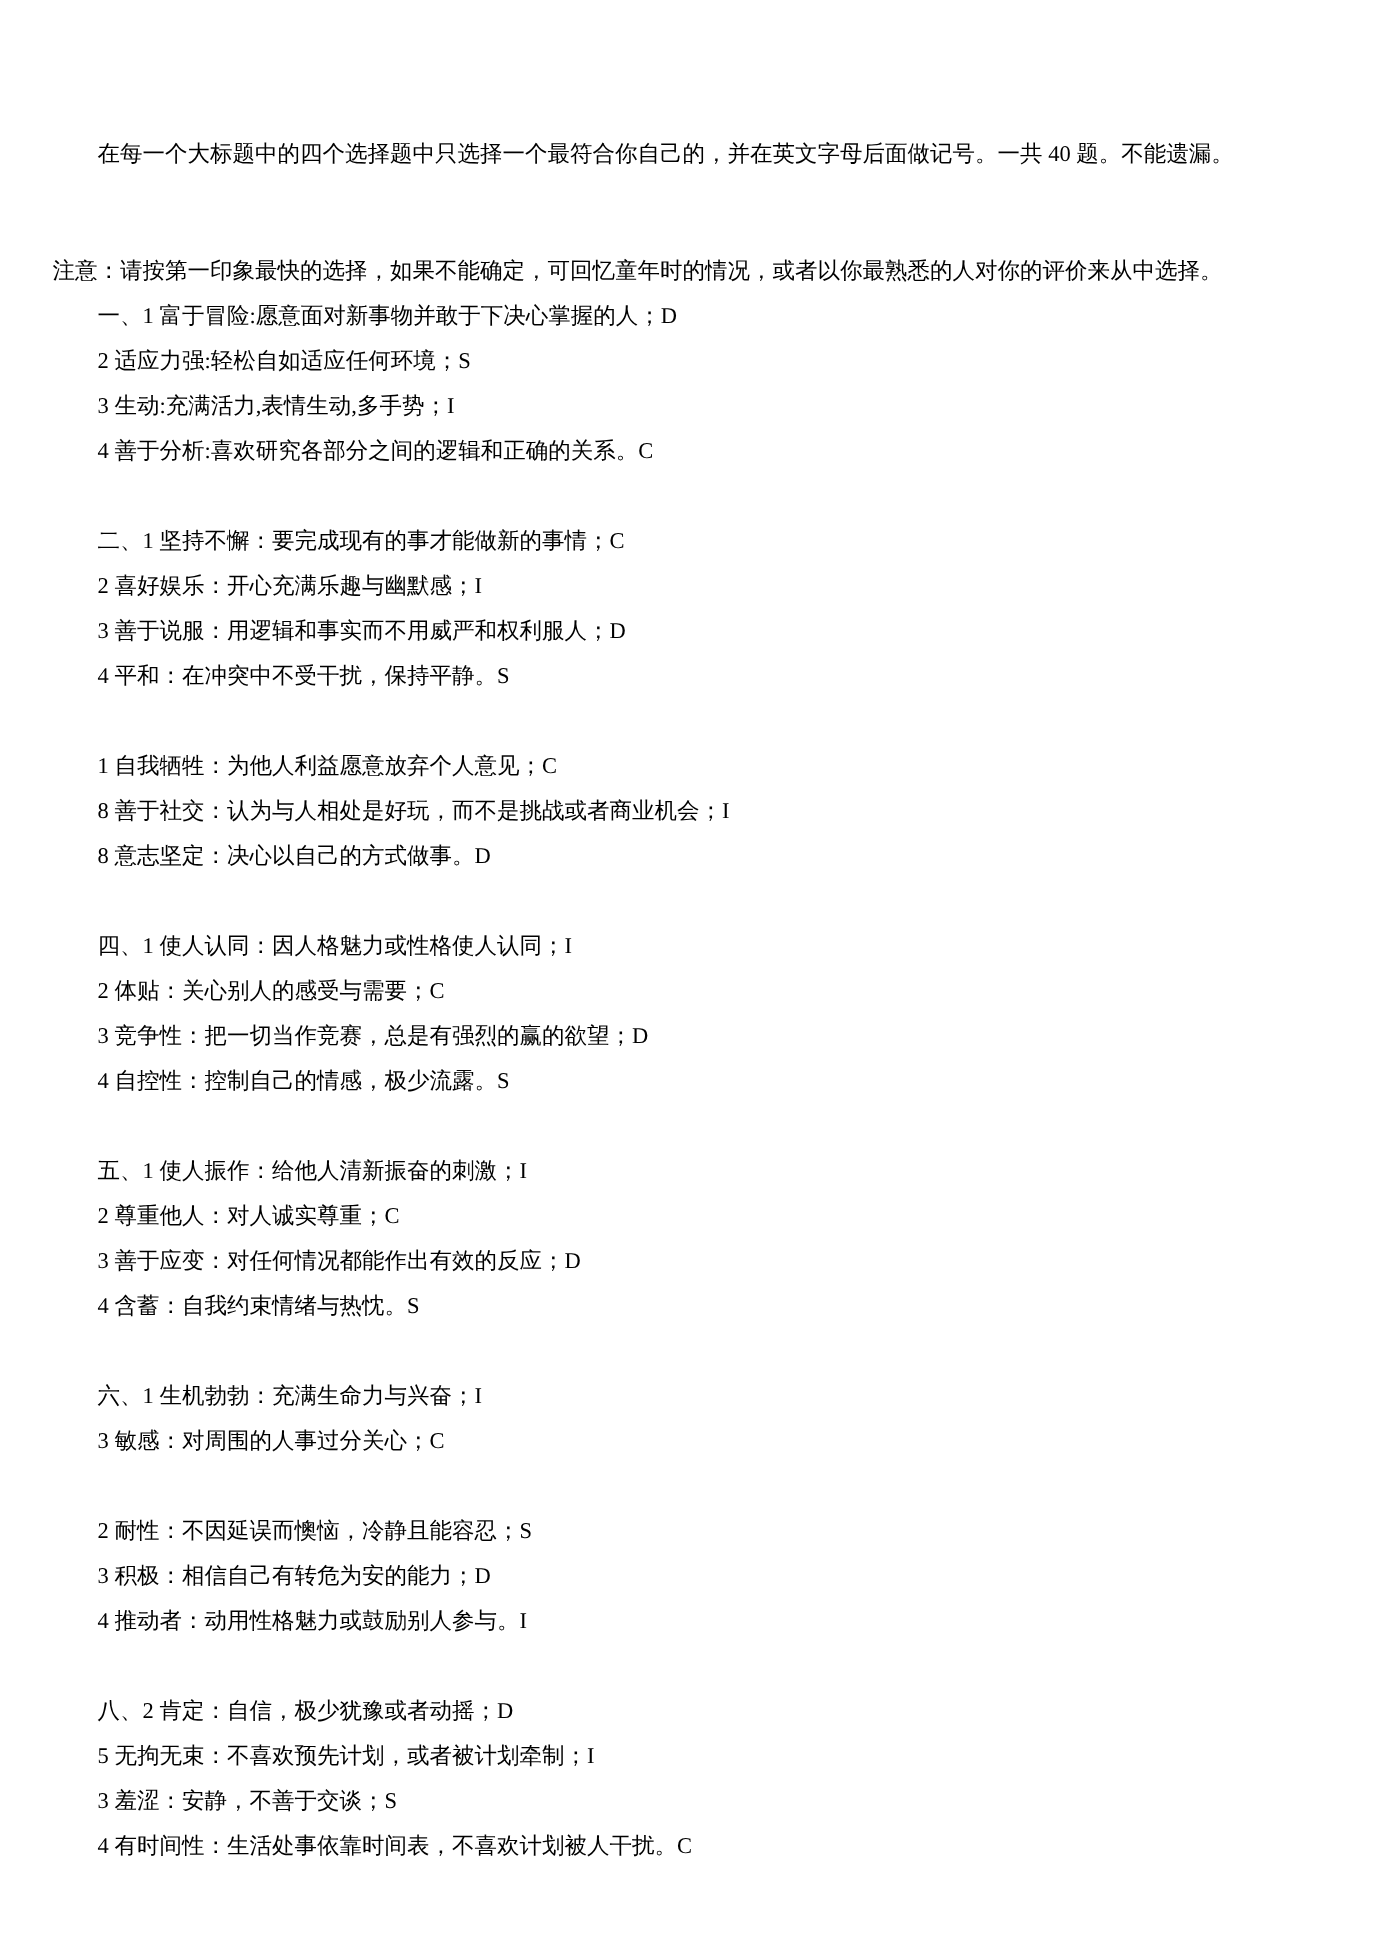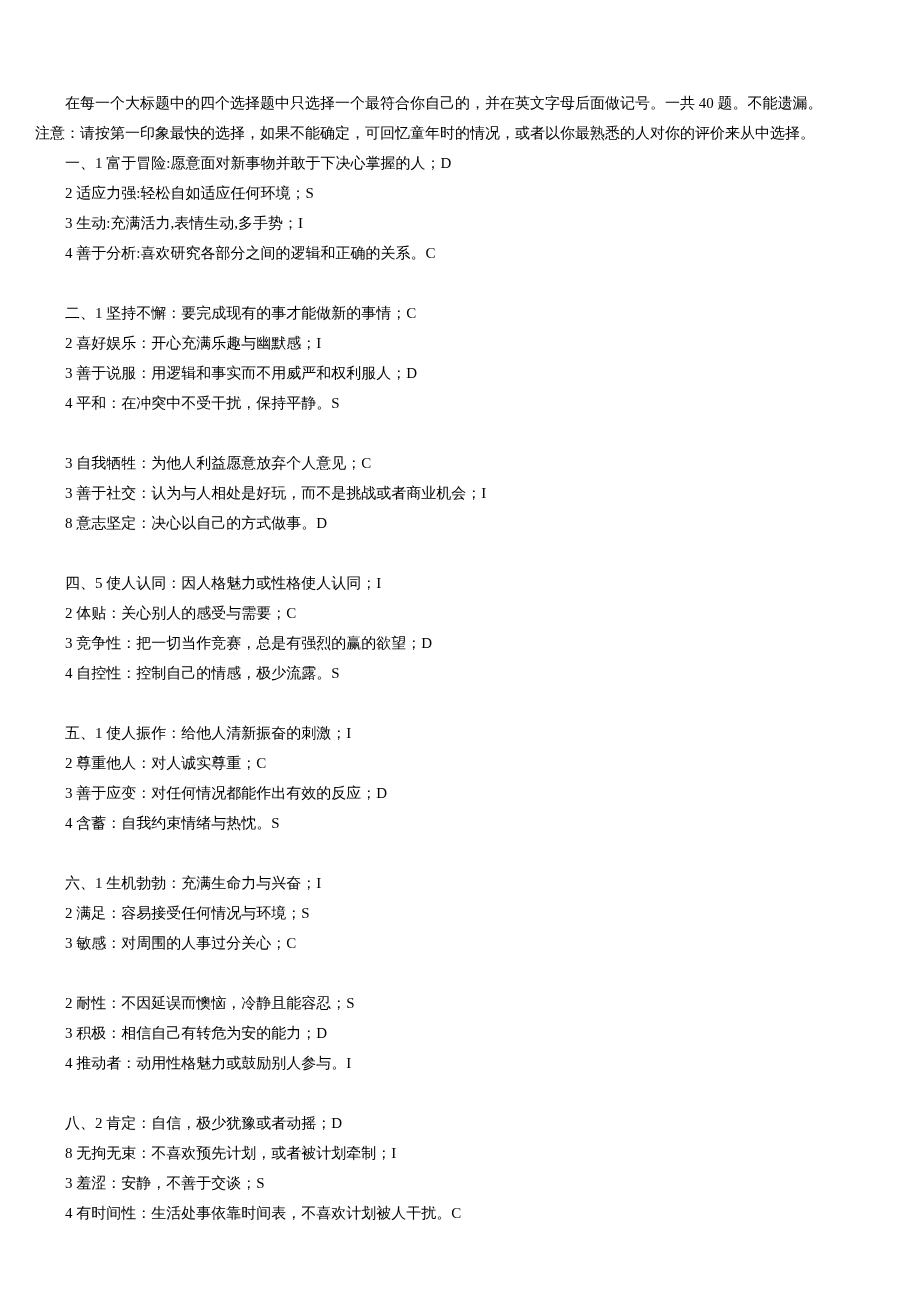--- a/index.html
+++ b/index.html
@@ -15,20 +15,21 @@
     width: 920px;
     min-height: 1301px;
     box-sizing: border-box;
     padding: 88px 35px 40px 35px;
   }
   .intro {
     text-indent: 2em;
   }
   .intro2 {
     text-indent: 0;
+    margin-top: 48px;
   }
   .first-opt {
     text-indent: 2em;
   }
   .opt {
     text-indent: 2em;
   }
   .group-gap {
     height: 30px;
   }
@@ -51,56 +52,55 @@
 
   <div>
     <div class="first-opt">二、1 坚持不懈：要完成现有的事才能做新的事情；C</div>
     <div class="opt">2 喜好娱乐：开心充满乐趣与幽默感；I</div>
     <div class="opt">3 善于说服：用逻辑和事实而不用威严和权利服人；D</div>
     <div class="opt">4 平和：在冲突中不受干扰，保持平静。S</div>
   </div>
   <div class="group-gap"></div>
 
   <div>
-    <div class="opt">3 自我牺牲：为他人利益愿意放弃个人意见；C</div>
-    <div class="opt">3 善于社交：认为与人相处是好玩，而不是挑战或者商业机会；I</div>
+    <div class="opt">1 自我牺牲：为他人利益愿意放弃个人意见；C</div>
+    <div class="opt">8 善于社交：认为与人相处是好玩，而不是挑战或者商业机会；I</div>
     <div class="opt">8 意志坚定：决心以自己的方式做事。D</div>
   </div>
   <div class="group-gap"></div>
 
   <div>
-    <div class="first-opt">四、5 使人认同：因人格魅力或性格使人认同；I</div>
+    <div class="first-opt">四、1 使人认同：因人格魅力或性格使人认同；I</div>
     <div class="opt">2 体贴：关心别人的感受与需要；C</div>
     <div class="opt">3 竞争性：把一切当作竞赛，总是有强烈的赢的欲望；D</div>
     <div class="opt">4 自控性：控制自己的情感，极少流露。S</div>
   </div>
   <div class="group-gap"></div>
 
   <div>
     <div class="first-opt">五、1 使人振作：给他人清新振奋的刺激；I</div>
     <div class="opt">2 尊重他人：对人诚实尊重；C</div>
     <div class="opt">3 善于应变：对任何情况都能作出有效的反应；D</div>
     <div class="opt">4 含蓄：自我约束情绪与热忱。S</div>
   </div>
   <div class="group-gap"></div>
 
   <div>
     <div class="first-opt">六、1 生机勃勃：充满生命力与兴奋；I</div>
-    <div class="opt">2 满足：容易接受任何情况与环境；S</div>
     <div class="opt">3 敏感：对周围的人事过分关心；C</div>
   </div>
   <div class="group-gap"></div>
 
   <div>
     <div class="opt">2 耐性：不因延误而懊恼，冷静且能容忍；S</div>
     <div class="opt">3 积极：相信自己有转危为安的能力；D</div>
     <div class="opt">4 推动者：动用性格魅力或鼓励别人参与。I</div>
   </div>
   <div class="group-gap"></div>
 
   <div>
     <div class="first-opt">八、2 肯定：自信，极少犹豫或者动摇；D</div>
-    <div class="opt">8 无拘无束：不喜欢预先计划，或者被计划牵制；I</div>
+    <div class="opt">5 无拘无束：不喜欢预先计划，或者被计划牵制；I</div>
     <div class="opt">3 羞涩：安静，不善于交谈；S</div>
     <div class="opt">4 有时间性：生活处事依靠时间表，不喜欢计划被人干扰。C</div>
   </div>
 
 </div>
 
 </body></html>

